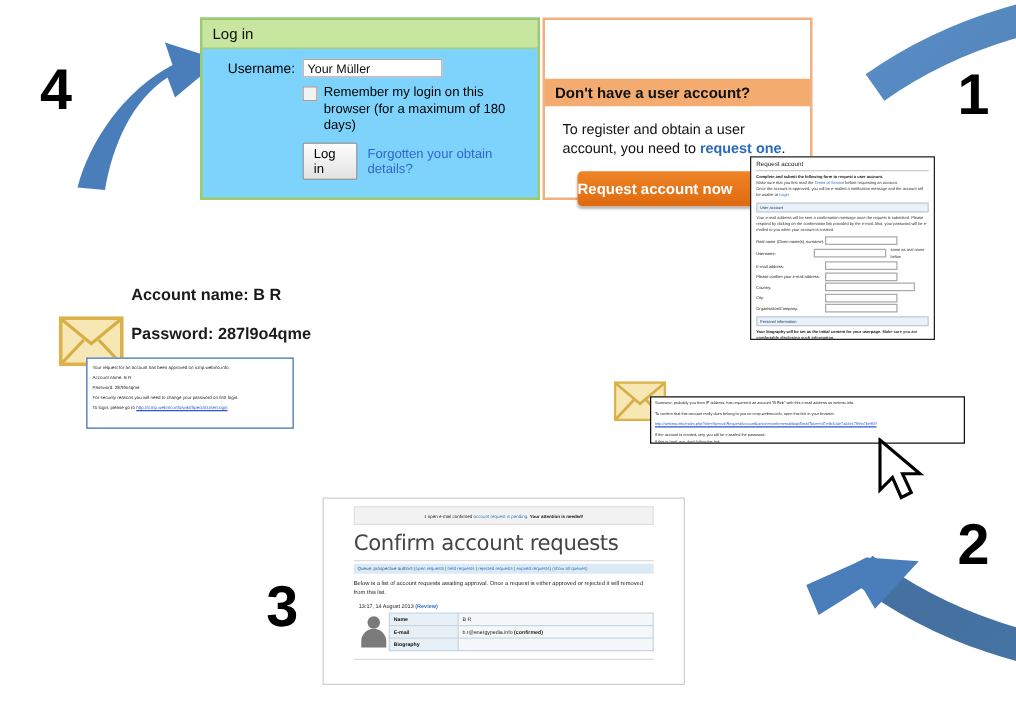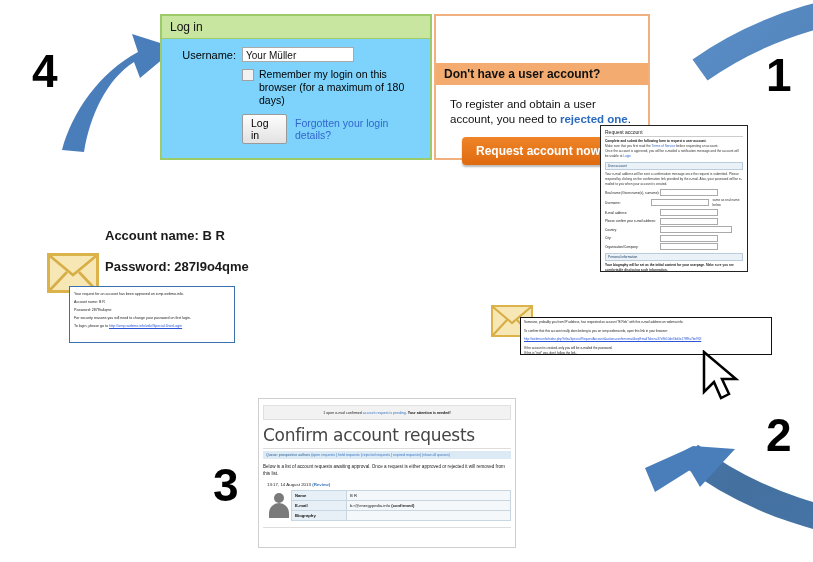--- a/index.html
+++ b/index.html
@@ -43,21 +43,21 @@
 
   
   #req-panel{left:434px;top:14px;width:216px;height:146px;background:#fff;
      border:2px solid #f0b080;box-sizing:border-box;}
   #req-head{background:#f3ab70;height:22px;line-height:22px;padding-left:8px;
      font-size:12px;color:#111;font-weight:bold;margin-top:47px;}
   #req-body{padding:12px 14px;font-size:11.5px;line-height:15px;color:#111;}
   #req-body b{color:#2a6bbf;}
   #req-btn{margin:10px auto 0 auto;width:160px;height:28px;border-radius:4px;
      background:linear-gradient(#ef8427,#df6a10);box-shadow:0 2px 2px rgba(0,0,0,.28);
-     display:flex;align-items:center;justify-content:flex-end;gap:7px;}
+     display:flex;align-items:center;justify-content:space-between;gap:7px;}
   #req-btn span.lbl{color:#fff;font-size:12px;font-weight:bold;}
   .arrowdot{width:15px;height:15px;border-radius:50%;background:#fff;
      display:flex;align-items:center;justify-content:center;}
   .arrowdot i{display:block;width:0;height:0;border-left:6px solid #e2700f;
      border-top:4px solid transparent;border-bottom:4px solid transparent;margin-left:2px;}
 
   
   #mini-form{left:600px;top:125px;width:148px;height:147px;background:#fff;
      border:1px solid #222;box-sizing:border-box;padding:3px 4px;overflow:hidden;}
   .mf-title{font-size:5px;color:#222;border-bottom:1px solid #ccc;padding-bottom:1px;margin-bottom:2px;}
@@ -80,22 +80,22 @@
   
   #mail1-env{left:47px;top:253px;width:52px;height:40px;}
   #acct-name{left:105px;top:228px;font-size:13px;font-weight:bold;color:#1a1a1a;}
   #acct-pass{left:105px;top:259px;font-size:13px;font-weight:bold;color:#1a1a1a;}
   #mail1-box{left:69px;top:286px;width:166px;height:57px;background:#fff;
      border:1px solid #3a6fb0;box-sizing:border-box;padding:3px 4px;overflow:hidden;}
   .m1-t{font-size:3.6px;line-height:8px;color:#222;}
   .m1-t a{color:#2a55d6;text-decoration:underline;}
 
   
-  #confirm-panel{left:258px;top:398px;width:258px;height:150px;background:#fff;
-     border:1px solid #cfcfcf;box-sizing:border-box;padding:6px 4px;overflow:hidden;}
+  #confirm-panel{left:258px;top:398px;width:290px;height:150px;background:#fff;
+     border:1px solid #cfcfcf;box-sizing:border-box;padding:6px 24px;overflow:hidden;}
   #cf-notice{background:#f2f2f2;border:1px solid #e0e0e0;height:13px;
      display:flex;align-items:center;justify-content:center;font-size:3.6px;color:#222;}
   #cf-notice a{color:#3a77c2;}
   #cf-notice b{color:#111;}
   #cf-title{font-size:17px;color:#444;font-weight:normal;margin:5px 0 2px 0;
      letter-spacing:-.3px;border-bottom:1px solid #ddd;padding-bottom:3px;
      font-family:"DejaVu Sans",sans-serif;}
   #cf-queue{background:#dceaf6;font-size:3.6px;color:#2a5b8c;padding:2px 3px;margin-bottom:4px;}
   #cf-queue a{color:#3a77c2;}
   #cf-desc{font-size:4.6px;line-height:7px;color:#222;margin-bottom:5px;}
@@ -150,29 +150,29 @@
     <div class="frow">
       <div class="flabel">Username:</div>
       <div class="finput">Your Müller</div>
     </div>
     <div class="cbrow">
       <div class="cbox"></div>
       <div class="cbtext">Remember my login on this browser (for a maximum of 180 days)</div>
     </div>
     <div class="btnrow">
       <div class="greybtn">Log in</div>
-      <div class="bluelink">Forgotten your login details?</div>
+      <div class="bluelink">Forgotten your obtain details?</div>
     </div>
   </div>
 </div>
 
 <div class="abs" id="req-panel">
   <div id="req-head">Don't have a user account?</div>
   <div id="req-body">
-    <span>To register and obtain a user account, you need to </span><b>rejected one</b><span>.</span>
+    <span>To register and obtain a user account, you need to </span><b>request one</b><span>.</span>
     <div id="req-btn">
       <span class="lbl">Request account now</span>
       <span class="arrowdot">
           <i></i>
         </span>
     </div>
   </div>
 </div>
 
 <div class="abs" id="mini-form">

